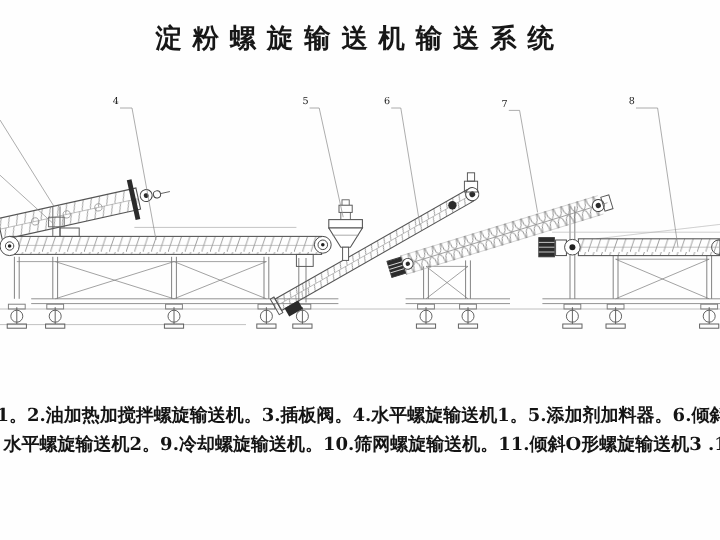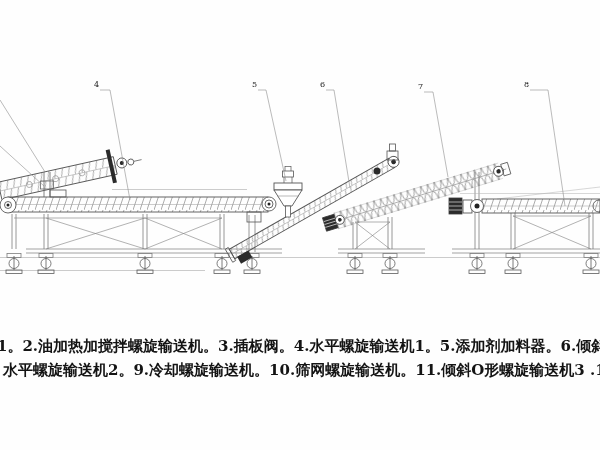--- a/index.html
+++ b/index.html
@@ -23,20 +23,21 @@
   }
   .caption .l1{margin-left:-3px;}
   .caption .l2{margin-left:3px;}
   svg text{font-family:"DejaVu Serif","Liberation Serif",serif;}
 </style>
 </head>
 <body>
 
 <div class="stage">
 
+  <div class="drawing-title">淀粉螺旋输送机输送系统</div>
 
   <svg class="diagram-svg" width="600" height="450" viewBox="0 0 600 450">
     <defs>
       <pattern id="pf" width="7" height="15" patternUnits="userSpaceOnUse">
         <path d="M0,15 L5,0" stroke="#8a8a8a" stroke-width="0.7" fill="none"></path>
       </pattern>
       <pattern id="pf2" width="6" height="11" patternUnits="userSpaceOnUse">
         <path d="M0,11 L4.5,0" stroke="#8a8a8a" stroke-width="0.7" fill="none"></path>
       </pattern>
       <pattern id="pc" width="7" height="17" patternUnits="userSpaceOnUse">

